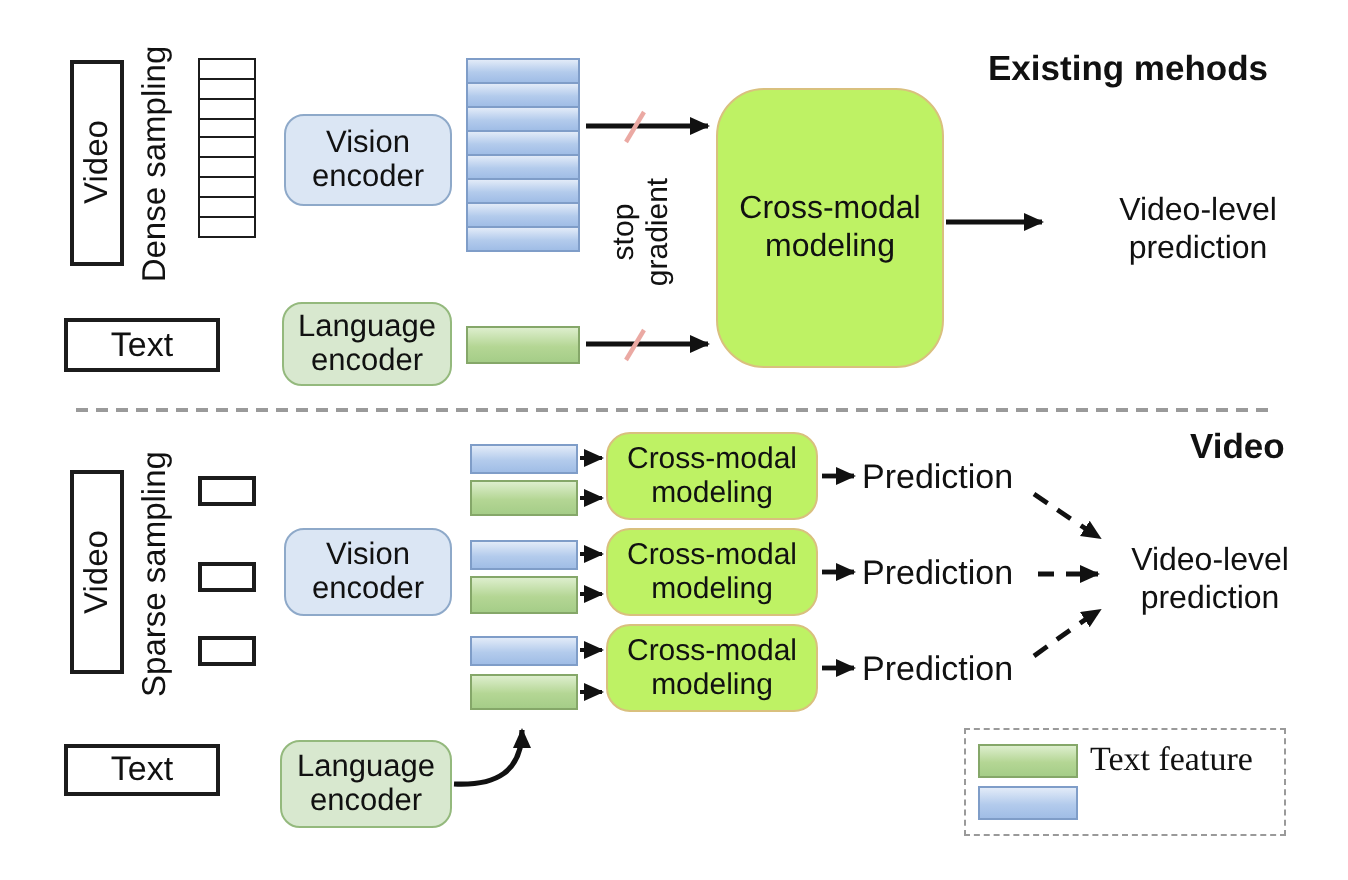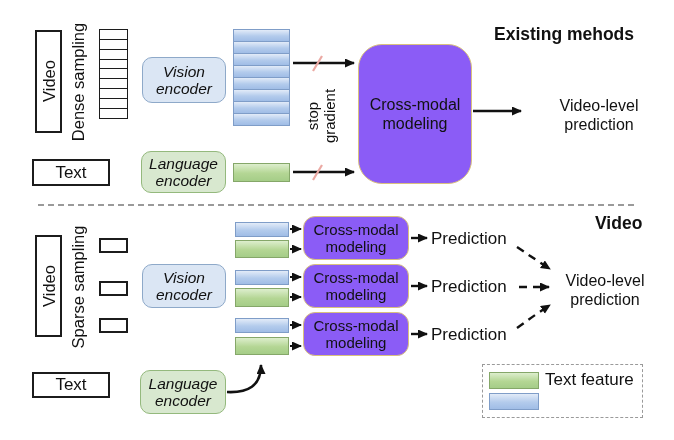--- a/index.html
+++ b/index.html
@@ -16,27 +16,27 @@
   
   .vlabel{
     position:absolute;transform:translate(-50%,-50%) rotate(-90deg);
     white-space:nowrap;font-size:16.5px;text-align:center;
   }
   .vlabel.wrap{white-space:normal;}
   
   .enc{
     position:absolute;box-sizing:border-box;border-radius:10px;
     display:flex;align-items:center;justify-content:center;text-align:center;
-    font-size:15.5px;line-height:1.12;padding:2px;font-style:italic;
+    font-size:15.5px;line-height:1.12;padding:2px;
   }
   .enc.blue{background:#dbe6f4;border:1.5px solid #8ea9c9;}
   .enc.green{background:#d8e8cf;border:1.5px solid #94b97d;}
   
   .xmodal{
-    position:absolute;box-sizing:border-box;background:#8b5cf6;border:1.5px solid #d9c07e;
+    position:absolute;box-sizing:border-box;background:#bef264;border:1.5px solid #d9c07e;
     display:flex;align-items:center;justify-content:center;text-align:center;
   }
   .xmodal.big{border-radius:24px;font-size:16px;line-height:1.2;}
   .xmodal.small{border-radius:12px;font-size:15px;line-height:1.15;}
   
   .strip{position:absolute;display:flex;flex-direction:column;}
   .strip .cell{
     box-sizing:border-box;border:1.7px solid #1c1c1c;background:#fff;
     height:11.55px;margin-top:-1.7px;width:100%;
   }
@@ -63,21 +63,21 @@
     position:absolute;font-size:16px;line-height:1.2;text-align:center;
   }
   .pred-label{position:absolute;font-size:17px;white-space:nowrap;}
   .divider{
     position:absolute;left:38px;top:204px;width:596px;height:0;
     border-top:2px dashed #9a9a9a;
   }
   
   .legend{
     position:absolute;left:482px;top:364px;width:161px;height:54px;
-    box-sizing:border-box;border:1.6px dashed #9a9a9a;background:#fff;
+    box-sizing:border-box;border:1.6px dashed #9a9a9a;background:#fff;font-family:Liberation Serif, serif;
   }
   .legend .swatch{position:absolute;left:6px;width:50px;height:17px;box-sizing:border-box;}
   .legend .lg-label{position:absolute;left:62px;font-size:17px;white-space:nowrap;}
   svg.overlay{position:absolute;left:0;top:0;pointer-events:none;}
 </style>
 </head>
 <body>
 
 <div id="scene">
 

